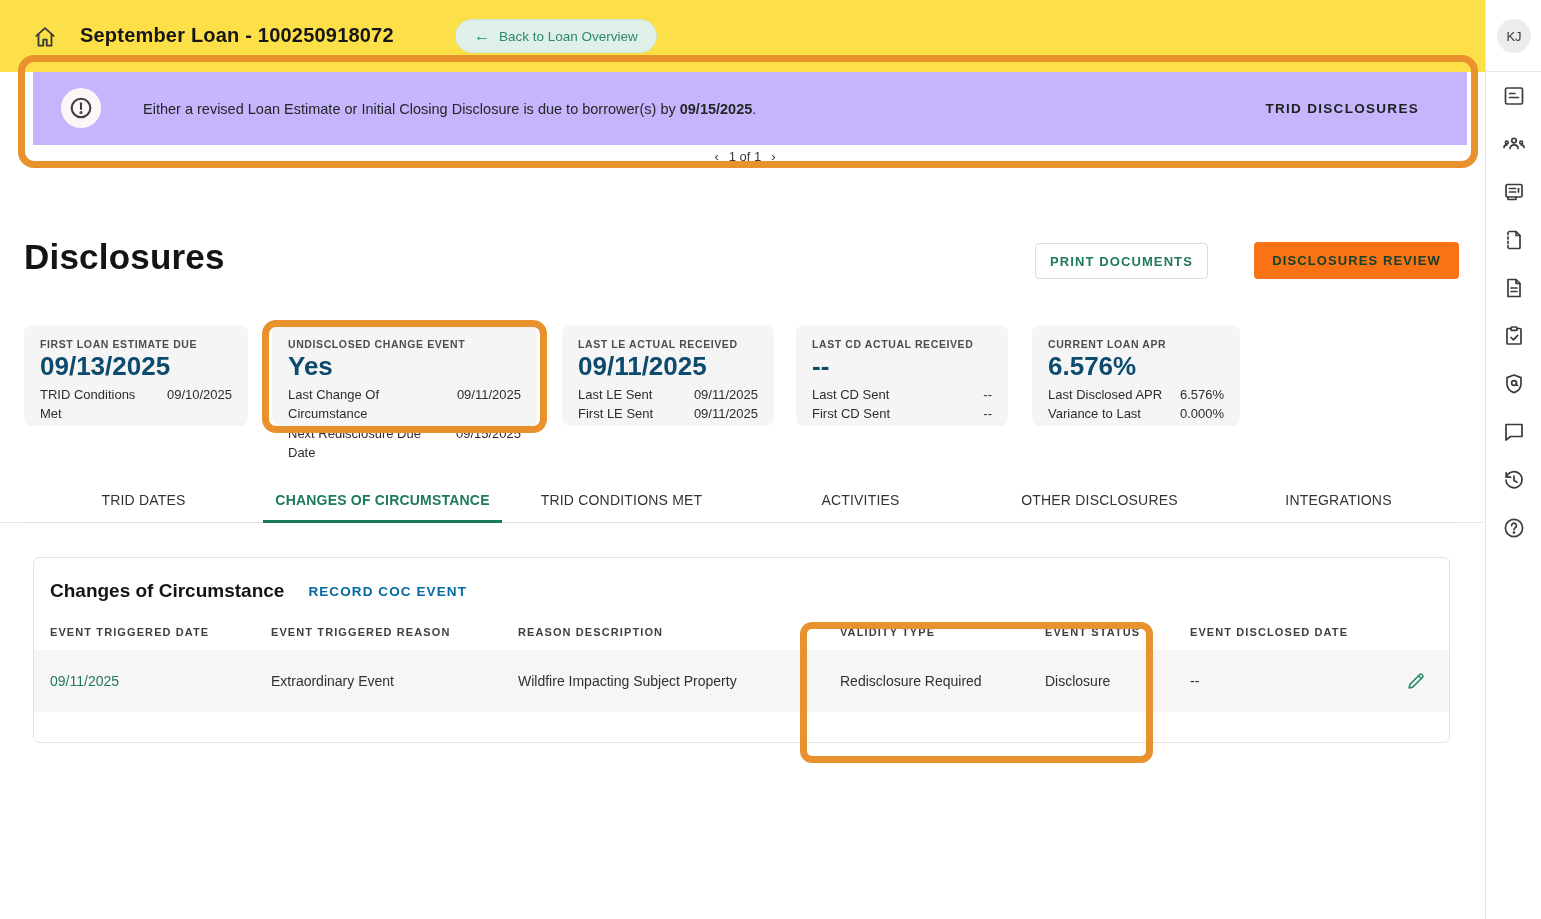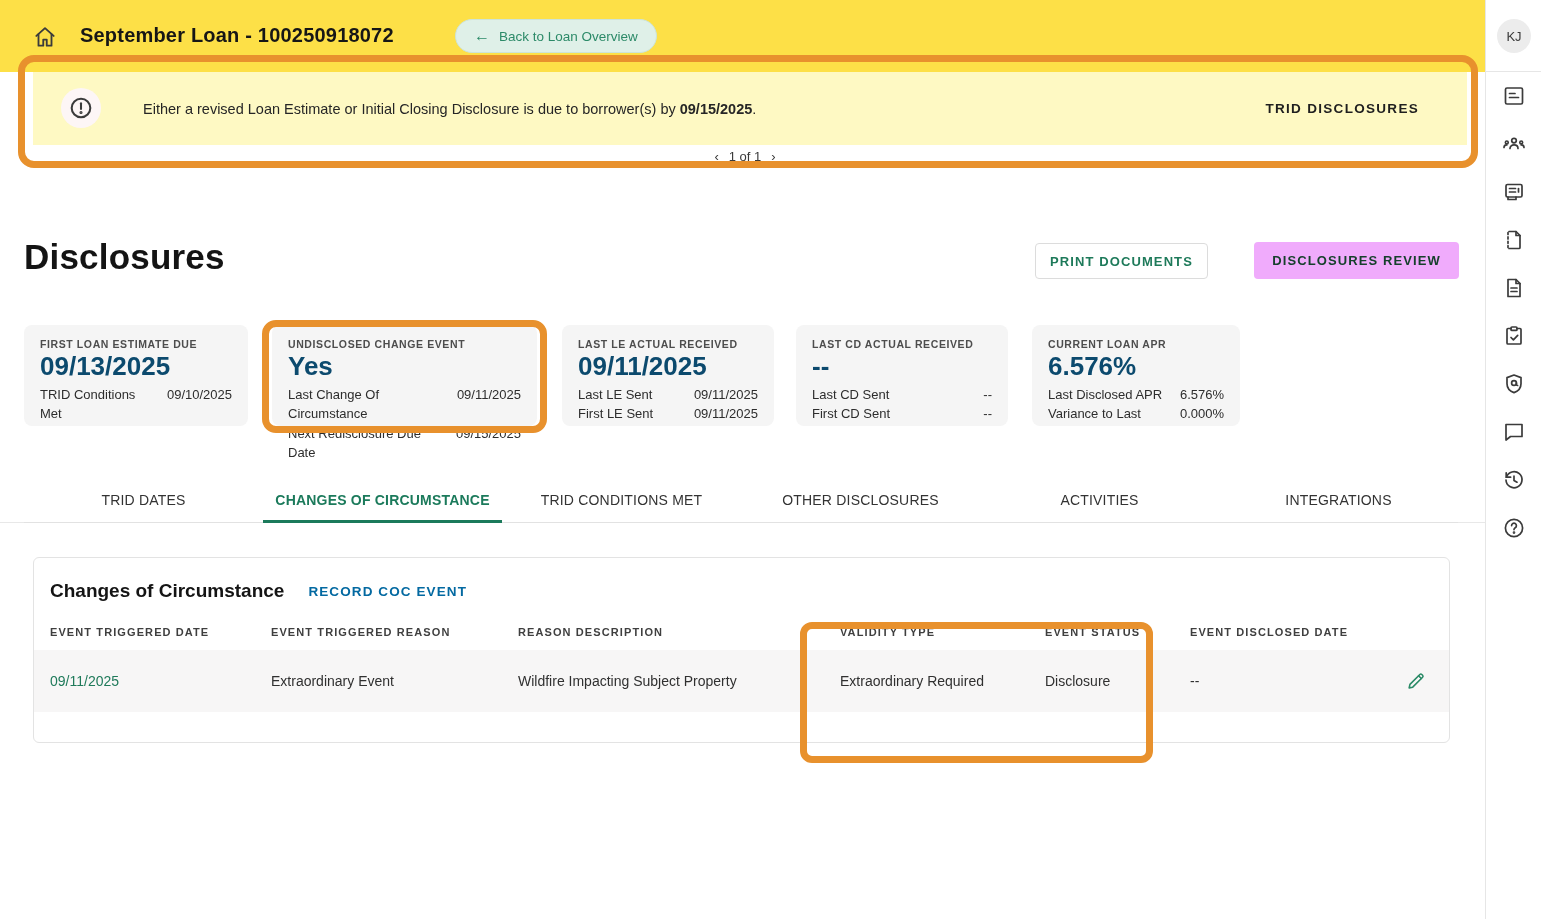--- a/index.html
+++ b/index.html
@@ -8,38 +8,38 @@
 
   
   .header { position:absolute; left:0; top:0; width:1485px; height:72px; background:#fde047; display:flex; align-items:center; }
   .home-btn { position:absolute; left:32px; top:24px; width:26px; height:26px; cursor:pointer; }
   .loan-title { position:absolute; left:80px; top:24px; font-size:20px; font-weight:700; letter-spacing:.2px; color:#161616; }
   .back-pill { position:absolute; left:455px; top:19px; height:34px; padding:0 18px; display:flex; align-items:center; gap:9px;
                background:#dff0e8; border:1px solid #cde4d8; border-radius:17px; color:#2c8a68; font-size:13.5px; cursor:pointer; }
   .back-arrow { font-size:16px; line-height:1; }
 
   
-  .alert-banner { position:absolute; left:33px; top:72px; width:1434px; height:73px; background:#fef9c3; display:flex; align-items:center; z-index:2; }
+  .alert-banner { position:absolute; left:33px; top:72px; width:1434px; height:73px; background:#c4b5fd; display:flex; align-items:center; z-index:2; }
   .alert-icon-wrap { position:absolute; left:28px; top:16px; width:40px; height:40px; border-radius:50%; background:#fdf6f6; display:flex; align-items:center; justify-content:center; }
   .alert-msg { position:absolute; left:110px; top:0; height:73px; display:flex; align-items:center; font-size:14.5px; color:#262626; }
   .alert-msg b { font-weight:700; }
   .alert-action { position:absolute; right:48px; top:0; height:73px; display:flex; align-items:center; font-size:13.5px; font-weight:700; letter-spacing:1.3px; color:#1f1f1f; cursor:pointer; }
   .pagination { position:absolute; left:690px; top:149px; width:110px; text-align:center; font-size:13px; color:#3a3a3a; z-index:1; display:flex; align-items:center; justify-content:center; gap:10px; }
 
   
   .annotation { position:absolute; border:7px solid #e8912d; border-radius:16px; z-index:40; pointer-events:none; background:transparent; }
   .ann-1 { left:18px; top:55px; width:1460px; height:113px; }
   .ann-2 { left:262px; top:320px; width:285px; height:113px; border-radius:14px; }
   .ann-3 { left:800px; top:622px; width:353px; height:141px; border-radius:12px; }
 
   
   .page-title { position:absolute; left:24px; top:237px; font-size:35px; font-weight:700; color:#141414; letter-spacing:.2px; }
   .btn { display:flex; align-items:center; justify-content:center; font-size:13px; font-weight:700; letter-spacing:1.1px; border-radius:4px; cursor:pointer; }
   .btn-print { position:absolute; left:1035px; top:243px; width:173px; height:36px; background:#fff; border:1px solid #dcdcdc; color:#1e7a5a; }
-  .btn-review { position:absolute; left:1254px; top:242px; width:205px; height:37px; background:#f0abfc; color:#16402c; }
+  .btn-review { position:absolute; left:1254px; top:242px; width:205px; height:37px; background:#f97316; color:#16402c; }
 
   
   .card { position:absolute; top:325px; height:101px; background:#f5f5f5; border-radius:8px; padding:13px 16px 11px; }
   .card-1 { left:24px;  width:224px; }
   .card-2 { left:272px; width:265px; }
   .card-3 { left:562px; width:212px; }
   .card-4 { left:796px; width:212px; }
   .card-5 { left:1032px; width:208px; }
   .card-label { font-size:10.5px; font-weight:600; letter-spacing:.6px; color:#4d4d4d; text-transform:uppercase; margin-bottom:2px; }
   .card-value { font-size:26px; font-weight:700; color:#0c4a6e; line-height:1.1; margin-bottom:4px; }
@@ -178,22 +178,22 @@
         <span>Variance to Last</span>
         <span class="v">0.000%</span>
       </div>
   </div>
 
   <div class="tabs-edge"></div>
   <div class="tabs">
     <div class="tab">TRID DATES</div>
     <div class="tab active">CHANGES OF CIRCUMSTANCE</div>
     <div class="tab">TRID CONDITIONS MET</div>
+    <div class="tab">ACTIVITIES</div>
     <div class="tab">OTHER DISCLOSURES</div>
-    <div class="tab">ACTIVITIES</div>
     <div class="tab">INTEGRATIONS</div>
   </div>
 
   <div class="table-card">
     <div class="table-head">
       <span class="table-title">Changes of Circumstance</span>
       <span class="record-link">RECORD COC EVENT</span>
     </div>
     <div class="grid-row">
       <div class="col-head">EVENT TRIGGERED DATE</div>
@@ -201,21 +201,21 @@
       <div class="col-head">REASON DESCRIPTION</div>
       <div class="col-head">VALIDITY TYPE</div>
       <div class="col-head">EVENT STATUS</div>
       <div class="col-head">EVENT DISCLOSED DATE</div>
       <div class="col-head"></div>
     </div>
     <div class="grid-row data-band">
       <div class="cell cell-link">09/11/2025</div>
       <div class="cell">Extraordinary Event</div>
       <div class="cell">Wildfire Impacting Subject Property</div>
-      <div class="cell">Extraordinary Required</div>
+      <div class="cell">Redisclosure Required</div>
       <div class="cell">Disclosure</div>
       <div class="cell">--</div>
       <div class="cell cell-edit">
         <div class="edit-btn">
           <svg class="ic ic-green" viewBox="0 0 24 24">
             <path d="M4.5 19.5l.9-3.8L16.2 4.9a1.5 1.5 0 0 1 2.1 0l.9.9a1.5 1.5 0 0 1 0 2.1L8.4 18.7l-3.9.8z"></path>
             <line x1="14.8" y1="6.3" x2="17.8" y2="9.3"></line>
           </svg>
         </div>
       </div>

